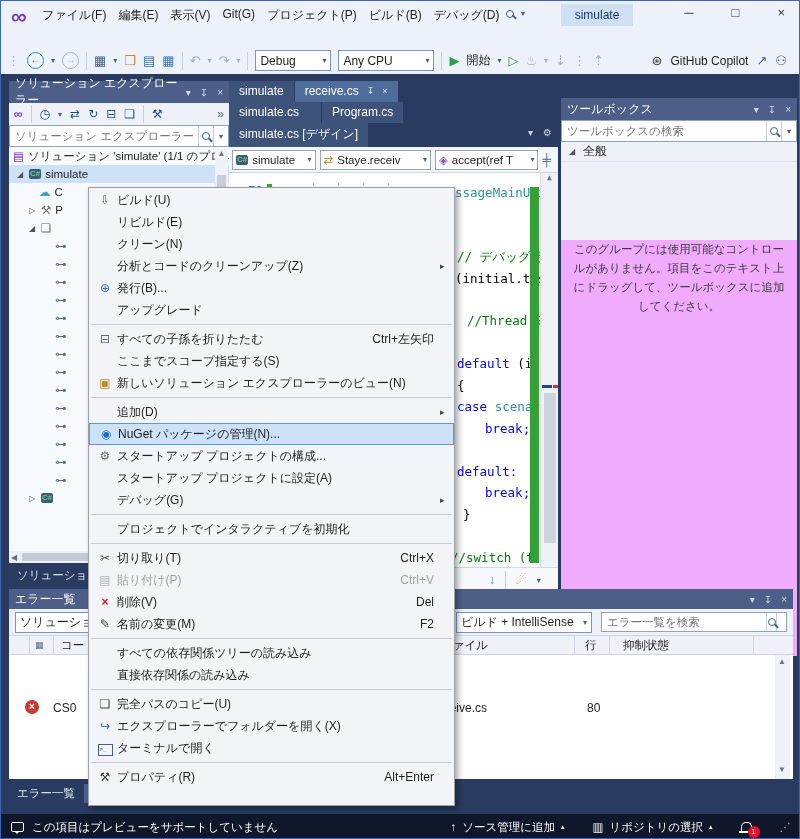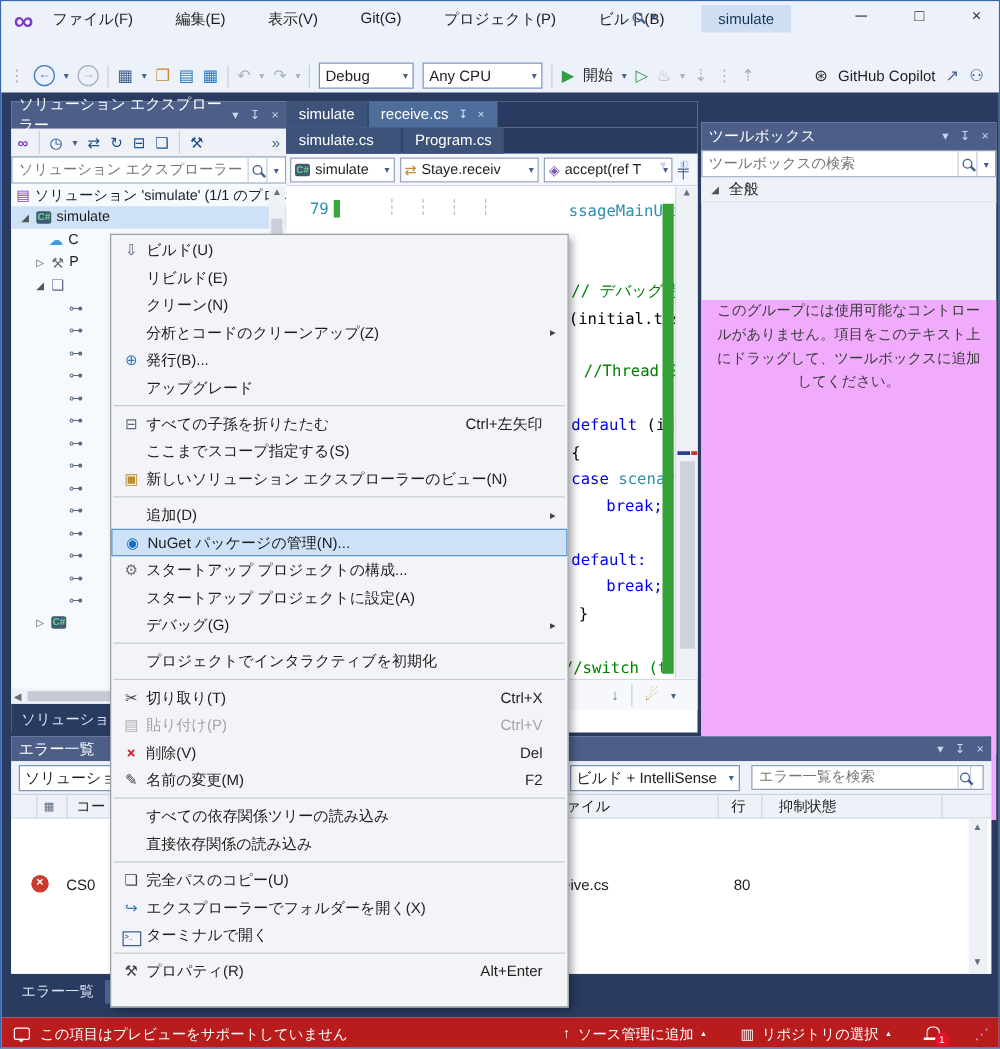--- a/index.html
+++ b/index.html
@@ -4,21 +4,21 @@
 <style>
   * { margin:0; padding:0; box-sizing:border-box; }
   body { font-family:"Liberation Sans","DejaVu Sans",sans-serif; background:#999; }
   .window { position:relative; width:800px; height:839px; background:#edf2fa;
             border:1px solid #3a66b0; overflow:hidden; font-size:12px; color:#1e1e1e; }
   .abs { position:absolute; }
 
   
   .titlebar { left:0; top:0; width:800px; height:46px; background:#edf2fa; }
   .vslogo { left:10px; top:6px; font-size:22px; font-weight:bold; color:#7b3cc4; line-height:20px; }
-  .mrow { display:flex; gap:28px; white-space:nowrap;text-align:center; }
+  .mrow { display:flex; gap:6px; white-space:nowrap;text-align:center; }
   .mrow1 { left:38px; top:5px; }
   .mrow2 { left:38px; top:27px; }
   .mitem { padding:1px 3px; cursor:default; }
   .tb-search { left:505px; top:8px; display:flex; align-items:center; gap:7px; color:#44506b; }
   .simbox { left:560px; top:3px; width:72px; height:22px; background:#cfe0f5; color:#16355e;
             border:none; text-align:center; font-size:12px; font-family:inherit; }
   .winctl { right:10px; top:2px; display:flex; gap:26px; font-size:13px; color:#333; }
   .winctl span { padding:2px 6px; }
 
   
@@ -118,21 +118,21 @@
   .el-head { position:relative; height:20px; background:#eef2f8; border-top:1px solid #cdd5e3;
              border-bottom:1px solid #cdd5e3; font-size:11.5px; color:#222; }
   .vline { position:absolute; top:0; height:20px; width:1px; background:#cdd5e3; }
   .el-body { position:relative; height:124px; background:#fff; }
   .errdot { width:14px; height:14px; border-radius:50%; background:#ca3a2d; color:#fff;
             font-size:10px; line-height:14px; text-align:center; font-weight:bold; }
   .el-vscroll { position:absolute; left:766px; top:0; width:15px; height:124px; background:#eef1f6;
                 font-size:8px; color:#66707f; text-align:center; }
 
   
-  .statusbar { left:0; top:813px; width:800px; height:26px; background:#b91c1c; color:#fff;
+  .statusbar { left:0; top:813px; width:800px; height:26px; background:#0f172a; color:#fff;
                display:flex; align-items:center; gap:8px; padding:0 10px; font-size:11.5px; }
   .bubble { width:13px; height:10px; border:1.5px solid #fff; border-radius:2px; position:relative; }
   .bubble:after { content:""; position:absolute; left:2px; bottom:-6px;
                   border:3px solid transparent; border-top-color:#fff; }
   .sb-right { margin-left:auto; display:flex; align-items:center; gap:28px; }
   .sb-item { display:flex; align-items:center; gap:6px; }
   .upcaret { font-size:7px; }
   .bellwrap { position:relative; }
   .bell { display:inline-block; width:11px; height:9px; border:1.5px solid #fff; border-bottom:none;
           border-radius:5px 5px 0 0; position:relative; }
@@ -349,20 +349,21 @@
           <span>receive.cs</span>
           <span class="ticon">↧</span>
           <span class="ticon">×</span>
         </span>
       </div>
       <div class="dtabs">
         <span class="dtab" style="width:92px">simulate.cs</span>
         <span class="dtab">Program.cs</span>
       </div>
       <div class="dtabs row3wrap">
+        <span class="dtab">simulate.cs [デザイン]</span>
         <span class="r3icons">
           <span>▾</span>
           <span>⚙</span>
         </span>
       </div>
       <div class="navbar">
         <div class="navcombo" style="width:84px">
           <span class="cschip">C#</span>
           <span>simulate</span>
           <span class="caret" style="margin-left:auto">▾</span>

